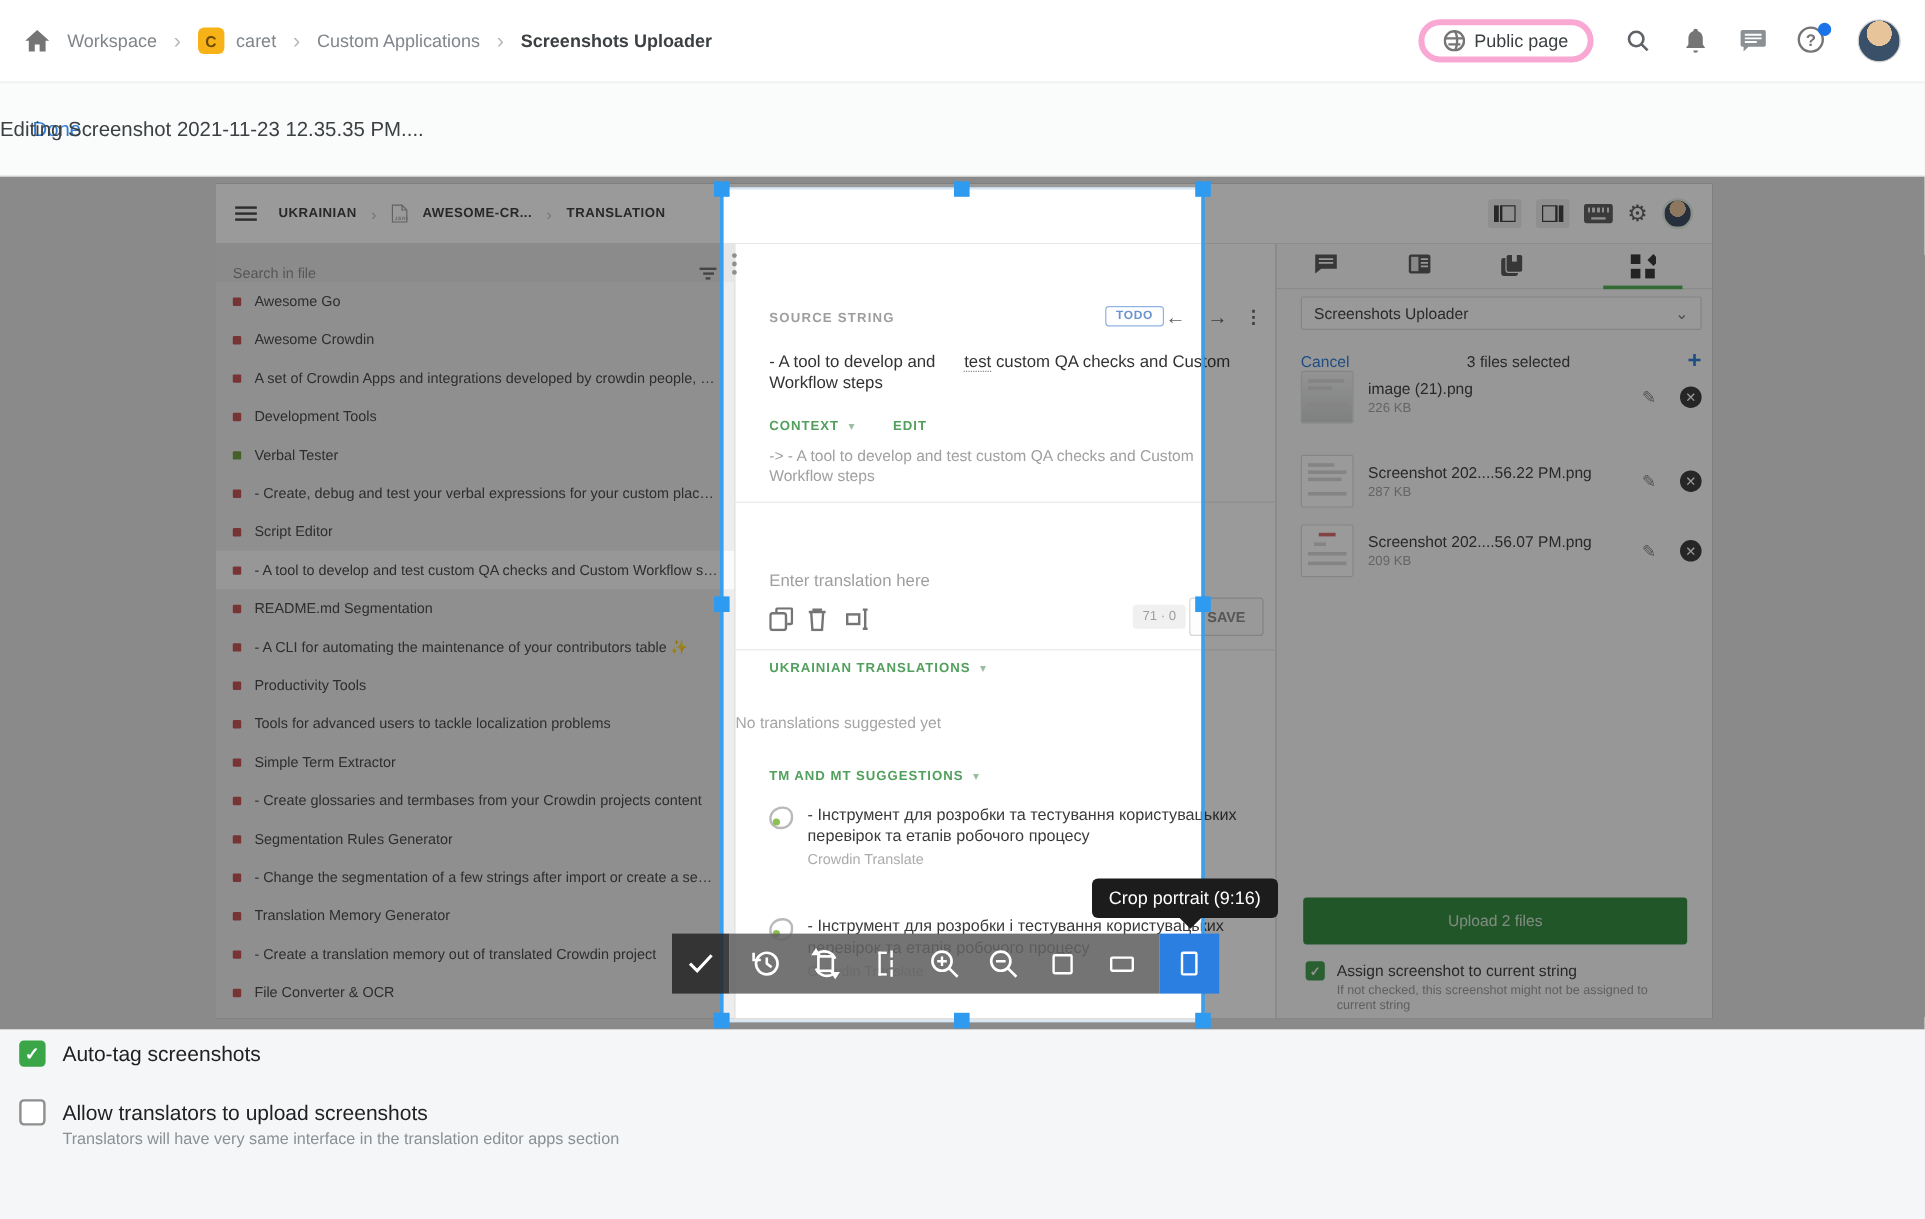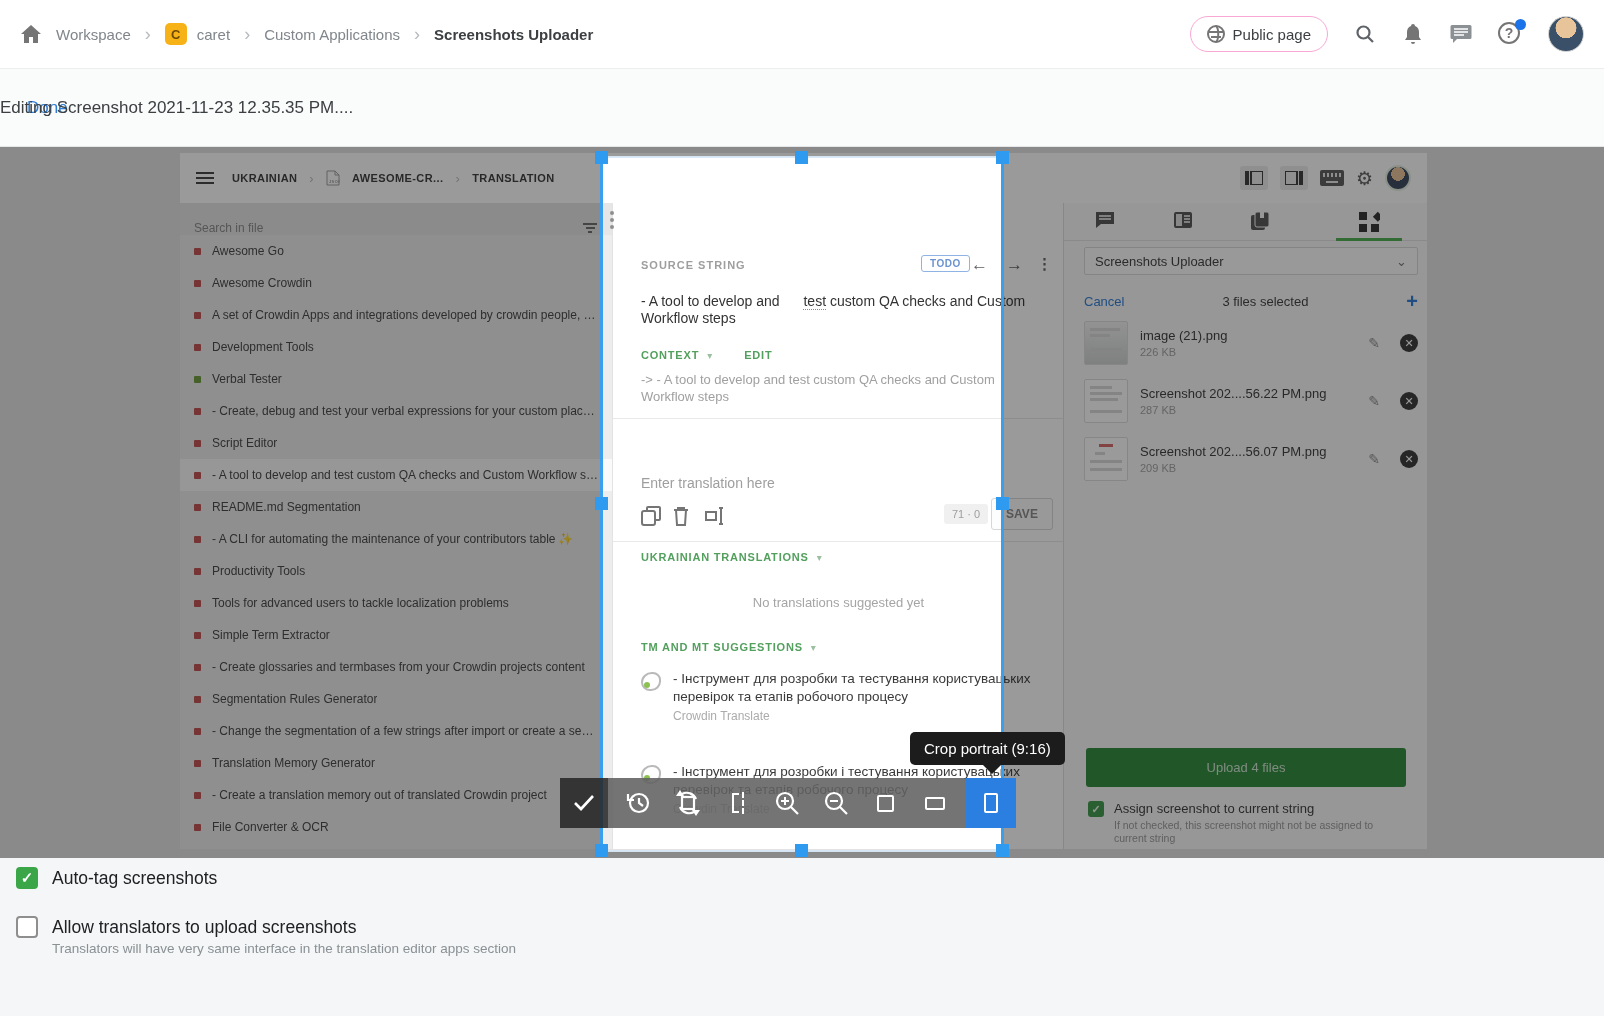--- a/index.html
+++ b/index.html
@@ -6,21 +6,21 @@
   html,body { width:1604px; height:1016px; }
   body { font-family:"Liberation Sans", sans-serif; background:#fff; position:relative; overflow:hidden; }
 
   
   #topbar { position:absolute; left:0; top:0; width:1604px; height:68px; background:#fff; display:flex; align-items:center; padding:0 20px; }
   .crumb { display:flex; align-items:center; gap:14px; font-size:15px; color:#80868b; }
   .crumb .sep { color:#b5babe; font-size:18px; }
   .crumb .current { color:#3c4043; font-weight:bold; }
   .caret-logo { width:22px; height:22px; border-radius:5px; background:#f7b217; color:#6b4a00; font-weight:bold; font-size:13px; display:flex; align-items:center; justify-content:center; margin-right:-4px; }
   #topbar-right { margin-left:auto; display:flex; align-items:center; gap:26px; }
-  .pill { display:flex; align-items:center; gap:8px; height:36px; padding:0 16px; border:1px solid #f9a8d4; border-radius:18px; font-size:15px; color:#3c4043; font-weight:500; background:#fff; cursor:pointer; }
+  .pill { display:flex; align-items:center; gap:8px; height:36px; padding:0 16px; border:5px solid #f9a8d4; border-radius:18px; font-size:15px; color:#3c4043; font-weight:500; background:#fff; cursor:pointer; }
   .ticon { width:22px; height:22px; display:flex; align-items:center; justify-content:center; color:#757575; }
   .help-wrap { position:relative; width:24px; height:24px; }
   .help-circle { width:22px; height:22px; border:2px solid #757575; border-radius:50%; color:#757575; font-size:14px; font-weight:bold; display:flex; align-items:center; justify-content:center; }
   .help-dot { position:absolute; right:-4px; top:-3px; width:11px; height:11px; border-radius:50%; background:#1a73e8; }
   .avatar { width:36px; height:36px; border-radius:50%; background:radial-gradient(circle at 50% 32%, #e8c49a 0 36%, #3a5068 37% 100%); border:1px solid #d0d0d0; }
 
   
   #editbar { position:absolute; left:0; top:68px; width:1604px; height:79px; background:#fafbfb; border-top:1px solid #ededed; border-bottom:1px solid #e4e6e7; }
   #done-link { position:absolute; left:27px; top:29px; font-size:17px; color:#2e7cd6; cursor:pointer; }
   #edit-title { position:absolute; left:0; top:29px; width:1604px; text-align:left; font-size:17px; color:#3c4043; }
@@ -72,21 +72,21 @@
   #srctext .term { border-bottom:1px dotted #8a8a8a;margin-left:20px; }
   #ctxrow { position:absolute; left:28px; top:146px; display:flex; gap:8px; align-items:center; }
   #ctxrow .edit { margin-left:24px; }
   #ctxtext { position:absolute; left:28px; top:168px; width:380px; font-size:13px; color:#a0a0a0; line-height:17px; }
   .hdiv { position:absolute; left:0; width:451px; height:1px; background:#e9e9e9; }
   #transbox { position:absolute; left:28px; top:230px; font-size:14px; color:#9e9e9e;margin-top:42px; }
   .tool-ic { position:absolute; top:303px; width:20px; height:20px; color:#757575; }
   #counter-chip { position:absolute; left:331px; top:301px; background:#f0f0f0; border-radius:3px; font-size:11px; color:#9e9e9e; padding:4px 8px; }
   #save-btn { position:absolute; left:378px; top:295px; width:62px; height:32px; background:#fdfdfd; border:1px solid #d7d7d7; border-radius:3px; font-size:12px; font-weight:bold; color:#8a8a8a; display:flex; align-items:center; justify-content:center; }
   #uk-header { position:absolute; left:28px; top:348px; display:flex; gap:8px; align-items:center; }
-  #no-trans { position:absolute; left:0; top:392px; width:451px; text-align:center; font-size:13px; color:#a5a5a5; }
+  #no-trans { position:absolute; left:0; top:392px; width:451px; font-size:13px; color:#a5a5a5; }
   #tm-header { position:absolute; left:28px; top:438px; display:flex; gap:8px; align-items:center; }
   .sugg { position:absolute; left:28px; width:400px; display:flex; gap:12px; }
   .ct-icon { flex:0 0 20px; width:20px; height:19px; border:2px solid #b9b9b9; border-radius:60% 45% 55% 50%; position:relative; margin-top:2px; }
   .ct-icon::after { content:""; position:absolute; left:1px; bottom:1px; width:6px; height:6px; border-radius:50%; background:#8cc152; }
   .sugg-text { font-size:13.5px; color:#3a3a3a; line-height:18px; width:340px; }
   .sugg-src { font-size:12px; color:#ababab; margin-top:3px; }
 
   
   #rightpanel { position:absolute; left:883px; top:50px; width:364px; height:646px; background:#fafafa; border-left:1px solid #e0e0e0; }
   #tabsrow { position:absolute; left:0; top:0; width:364px; height:38px; border-bottom:1px solid #e4e4e4; }
@@ -434,21 +434,21 @@
       </div>
       <div id="app-select">
         <span>Screenshots Uploader</span>
         <span class="chev">⌄</span>
       </div>
       <div id="cancel-row">
         <span id="cancel-link">Cancel</span>
         <span id="files-selected">3 files selected</span>
         <span id="plus-btn">+</span>
       </div>
-      <div class="frow" style="top:112px">
+      <div class="frow" style="top:100px">
         <span class="thumb t1">
             <i style="top:6px;width:30px"></i>
             <i style="top:12px;width:20px"></i>
             <i style="top:26px;width:32px"></i>
             <i style="top:32px;width:32px"></i>
           </span>
         <span class="fmeta">
             <div class="fname">image (21).png</div>
             <div class="fsize">226 KB</div>
           </span>
@@ -476,21 +476,21 @@
             <i style="top:22px;width:32px"></i>
             <i style="top:30px;width:32px"></i>
           </span>
         <span class="fmeta">
             <div class="fname">Screenshot 202....56.07 PM.png</div>
             <div class="fsize">209 KB</div>
           </span>
         <span class="pencil">✎</span>
         <span class="xcircle">✕</span>
       </div>
-      <div id="upload-btn">Upload 4 files</div>
+      <div id="upload-btn">Upload 2 files</div>
       <div id="assign-row">
         <span class="gcheck">✓</span>
         <span>
           <div id="assign-label">Assign screenshot to current string</div>
           <div id="assign-desc">If not checked, this screenshot might not be assigned to current string</div>
         </span>
       </div>
     </div>
   </div>
 

